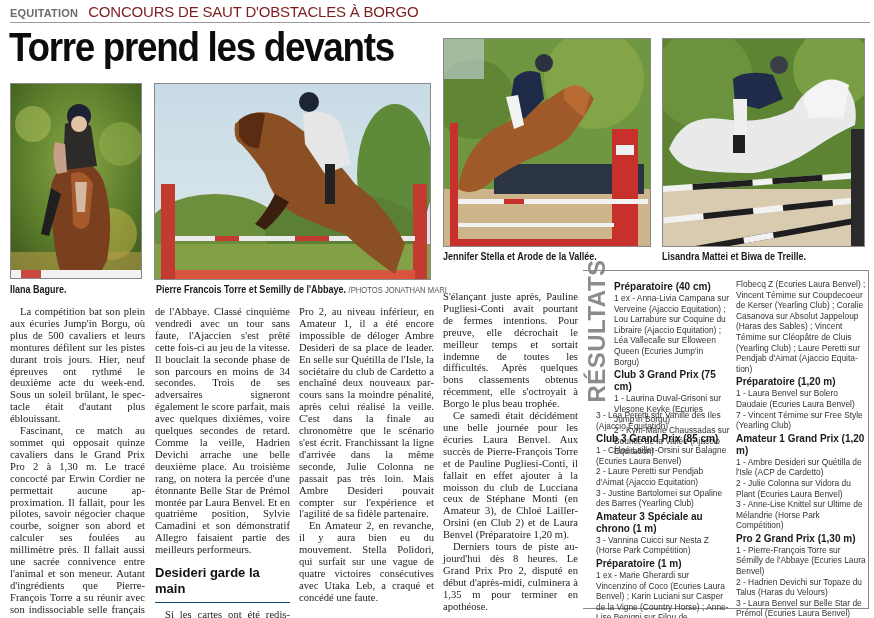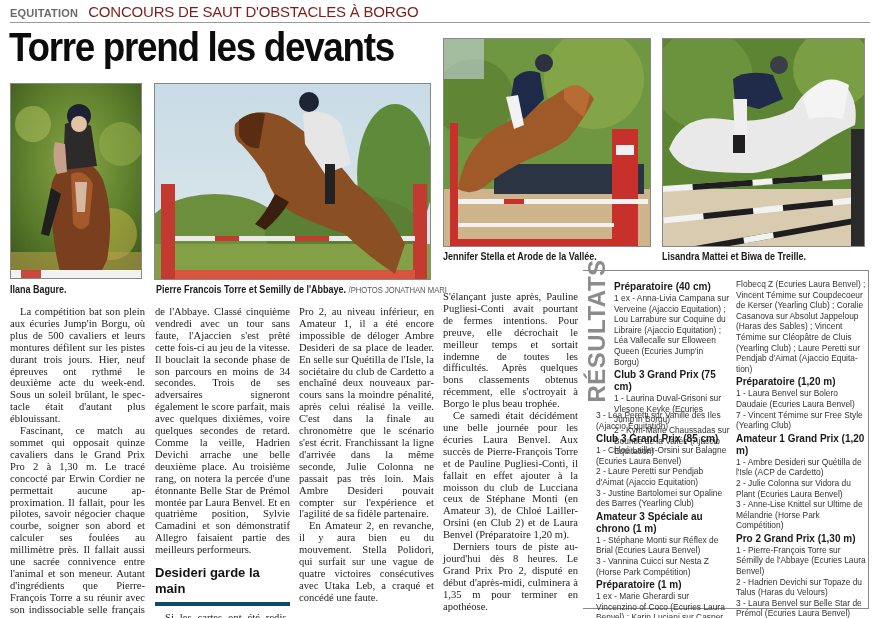--- a/index.html
+++ b/index.html
@@ -11,21 +11,21 @@
   .kicker .subtitle { font-family: "Liberation Sans", sans-serif; font-size: 15px; color: #7f1d1d; margin-left: 6px; letter-spacing: -0.2px; margin-top: 28px; }
 
   .headline { position: absolute; left: 9px; top: 25px; font-family: "Liberation Sans", sans-serif; font-weight: bold; font-size: 40px; line-height: 44px; color: #0c0c0c; letter-spacing: -1.4px; transform: scaleX(0.92); transform-origin: left center; white-space: nowrap; }
 
   .photo { position: absolute; border: 1px solid #888; overflow: hidden; }
   .caption { position: absolute; font-family: "Liberation Sans", sans-serif; font-weight: bold; font-size: 10px; color: #1a1a1a; white-space: nowrap; transform: scaleX(0.9); transform-origin: left center; }
   .caption .credit { font-weight: normal; font-size: 8.5px; color: #555; }
 
   .col { position: absolute; font-size: 10.6px; line-height: 11.9px; text-align: justify; hyphens: manual; color: #1c1c1c; }
   .col p { text-indent: 10px; }
-  .subhead { font-family: "Liberation Sans", sans-serif; font-weight: bold; font-size: 13px; line-height: 16px; margin: 9px 0 6px 0; padding-bottom: 5px; border-bottom: 4px solid #0c4a6e; text-align: left; color: #111; text-indent: 0 !important; }
+  .subhead { font-family: "Liberation Sans", sans-serif; font-weight: bold; font-size: 13px; line-height: 16px; margin: 9px 0 6px 0; padding-bottom: 5px; border-bottom: 1px solid #0c4a6e; text-align: left; color: #111; text-indent: 0 !important; }
   .sig { font-family: "Liberation Sans", sans-serif; font-weight: bold; font-size: 13px; text-align: right; margin-top: 8px; color: #222; }
 
   .results-box { position: absolute; left: 583px; top: 270px; width: 286px; height: 339px; border: 1px solid #888; border-left: none; }
   .results-label { position: absolute; left: 583px; top: 275px; width: 28px; height: 112px; }
   .results-label span { position: absolute; left: 50%; top: 50%; transform: translate(-50%, -50%) rotate(-90deg); font-family: "Liberation Sans", sans-serif; font-weight: bold; font-size: 24px; color: #8c8c8c; letter-spacing: 0.5px; white-space: nowrap; }
   .results-top-rule { position: absolute; left: 606px; top: 270px; width: 263px; border-top: 1px solid #888; }
   .rcol { position: absolute; font-family: "Liberation Sans", sans-serif; font-size: 8.4px; line-height: 10.6px; color: #333; }
   .rcol .cat { font-weight: bold; font-size: 10px; line-height: 12px; color: #1a1a1a; margin-top: 2px; }
   .rcol .entry { }
 </style>
@@ -207,21 +207,20 @@
     <div class="entry">1 - Laurina Duval-Grisoni sur Vle­sone Keyke (Ecuries Jump'in Bor­gu)</div>
     <div class="entry">2 - Kym-Marie Chaussadas sur Bountie de la Vallée (Ajaccio Equi­tation)</div>
   </div>
 <div class="rcol" id="rcol1b" style="left:596px; top:410px; width:134px;">
     <div class="entry">3 - Léa Peretti sur Vanille des Iles (Ajac­cio Equitation)</div>
     <div class="cat">Club 3 Grand Prix (85 cm)</div>
     <div class="entry">1 - Chloé Lailler-Orsini sur Balagne (Ecu­ries Laura Benvel)</div>
     <div class="entry">2 - Laure Peretti sur Pendjab d'Aimat (Ajaccio Equitation)</div>
     <div class="entry">3 - Justine Bartolomei sur Opaline des Barres (Yearling Club)</div>
     <div class="cat">Amateur 3 Spéciale au chrono (1 m)</div>
-    <div class="entry">1 - Stéphane Monti sur Réflex de Brial (Ecuries Laura Benvel)</div>
     <div class="entry">3 - Vannina Cuicci sur Nesta Z (Horse Park Compétition)</div>
     <div class="cat">Préparatoire (1 m)</div>
     <div class="entry">1 ex - Marie Gherardi sur Vincenzino of Coco (Ecuries Laura Benvel) ; Karin Lu­ciani sur Casper de la Vigne (Country Horse) ; Anne-Lise Benigni sur Filou de</div>
   </div>
 <div class="rcol" id="rcol2" style="left:736px; top:279px; width:130px;">
     <div class="entry">Flobecq Z (Ecuries Laura Benvel) ; Vincent Témime sur Coupdecoeur de Kerser (Yearling Club) ; Coralie Casano­va sur Absolut Jappeloup (Haras des Sables) ; Vincent Témime sur Cléopâtre de Cluis (Yearling Club) ; Laure Peretti sur Pendjab d'Aimat (Ajaccio Equita­tion)</div>
     <div class="cat">Préparatoire (1,20 m)</div>
     <div class="entry">1 - Laura Benvel sur Bolero Daudaie (Ecuries Laura Benvel)</div>
     <div class="entry">7 - Vincent Témime sur Free Style (Yearling Club)</div>
     <div class="cat">Amateur 1 Grand Prix (1,20 m)</div>

